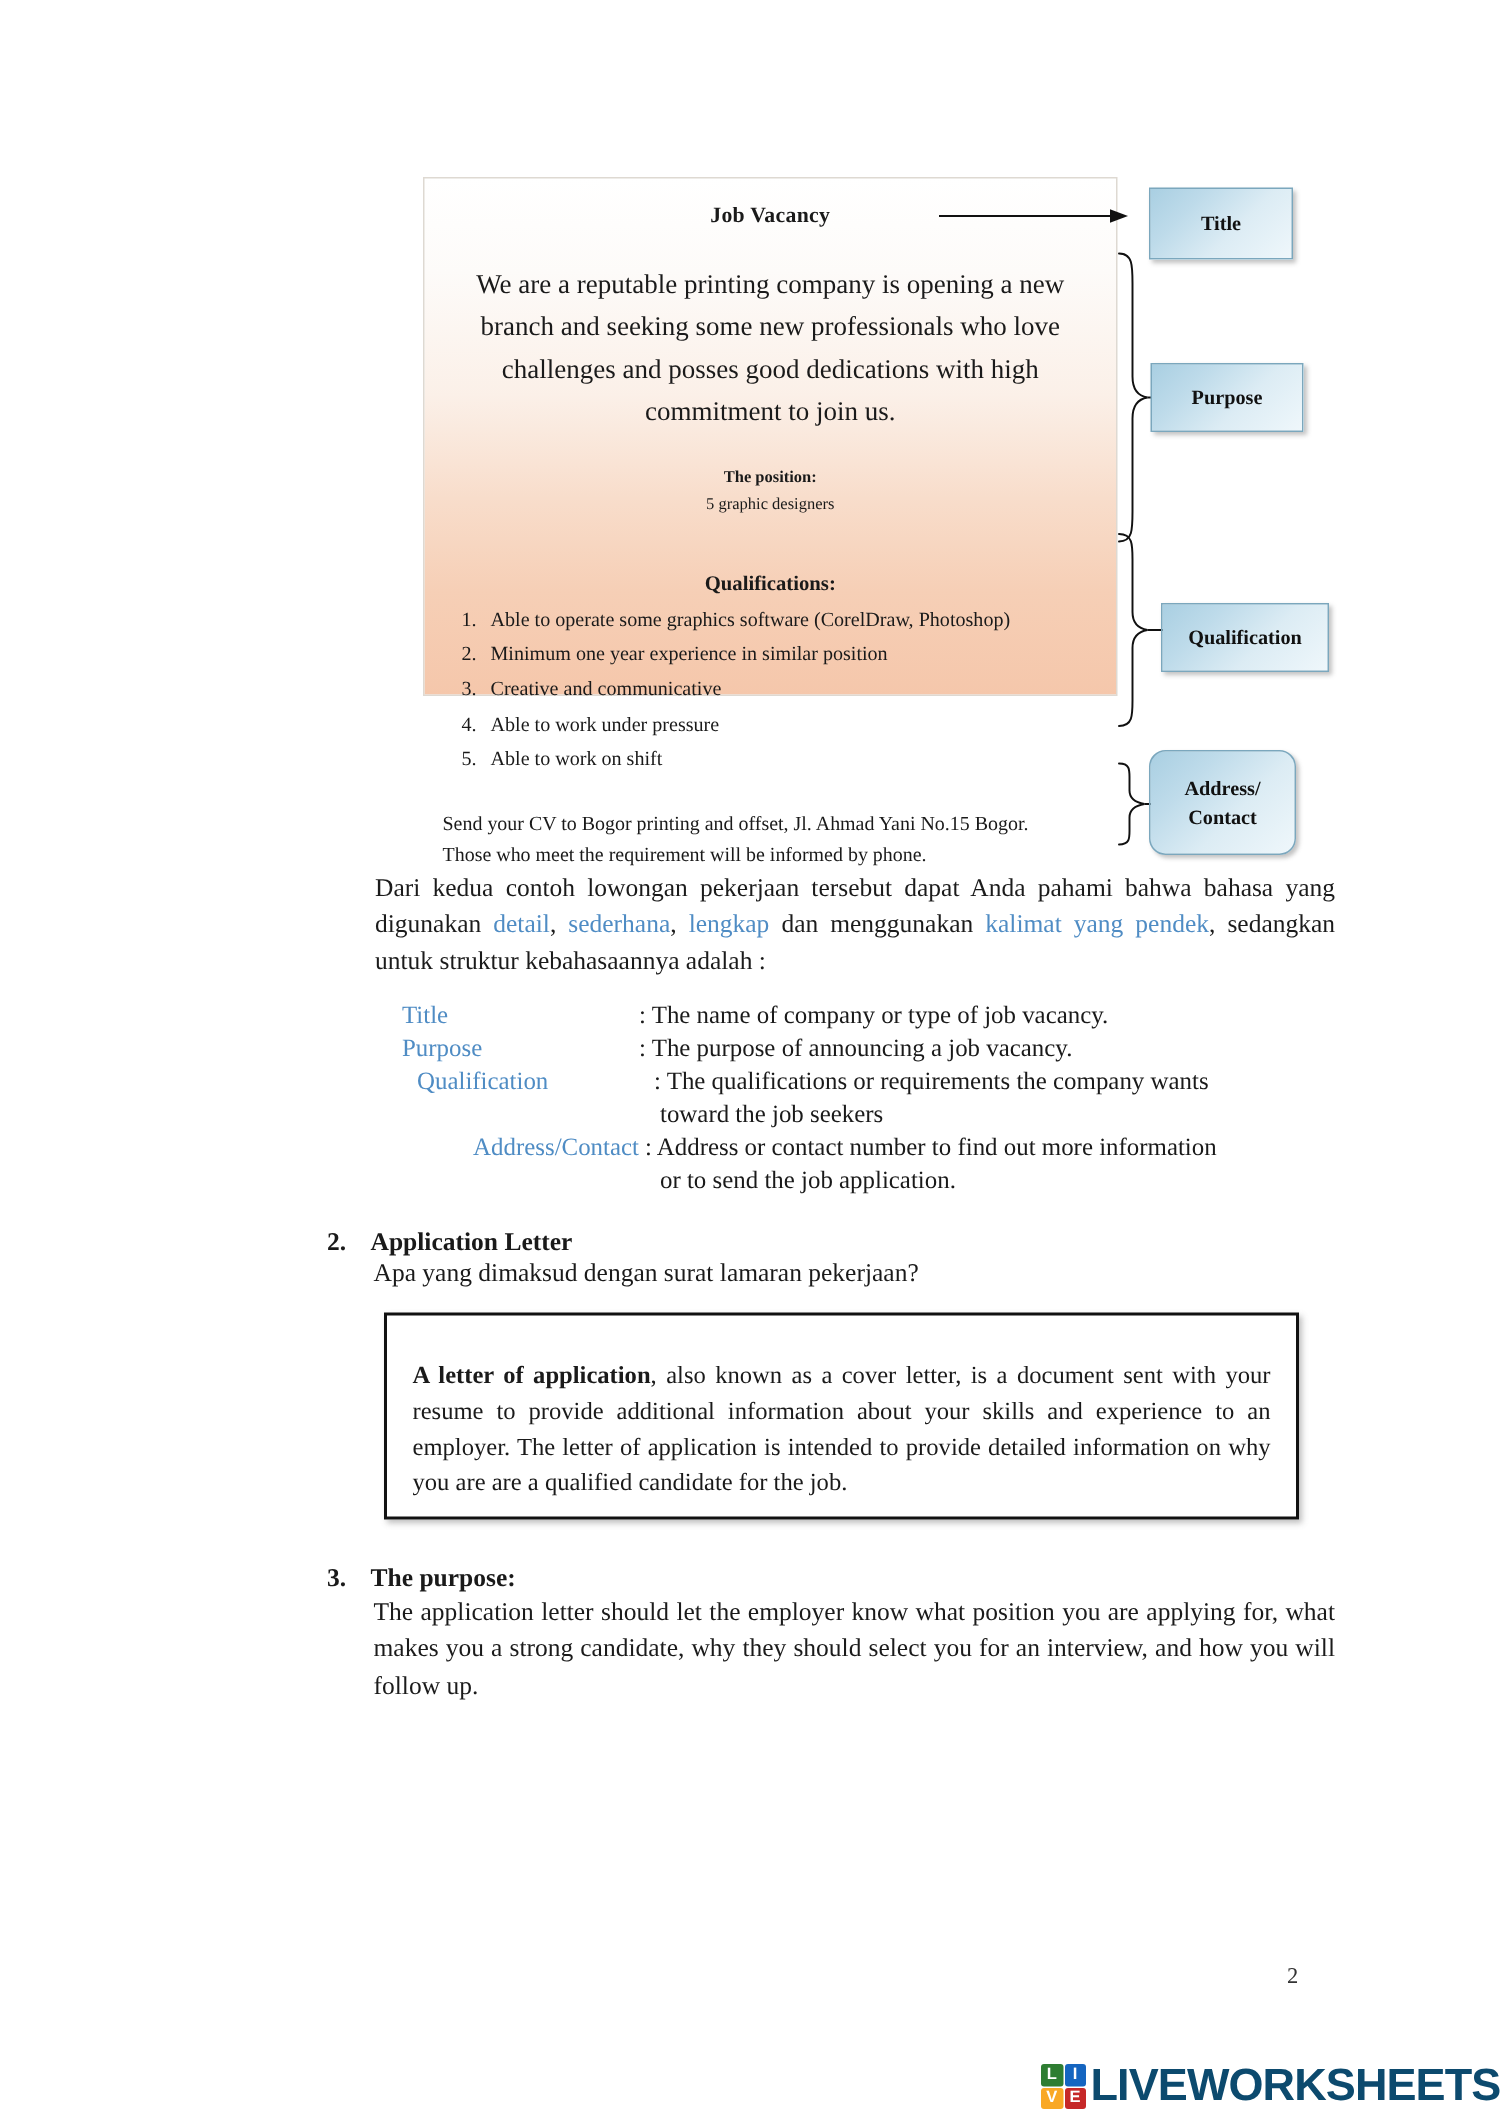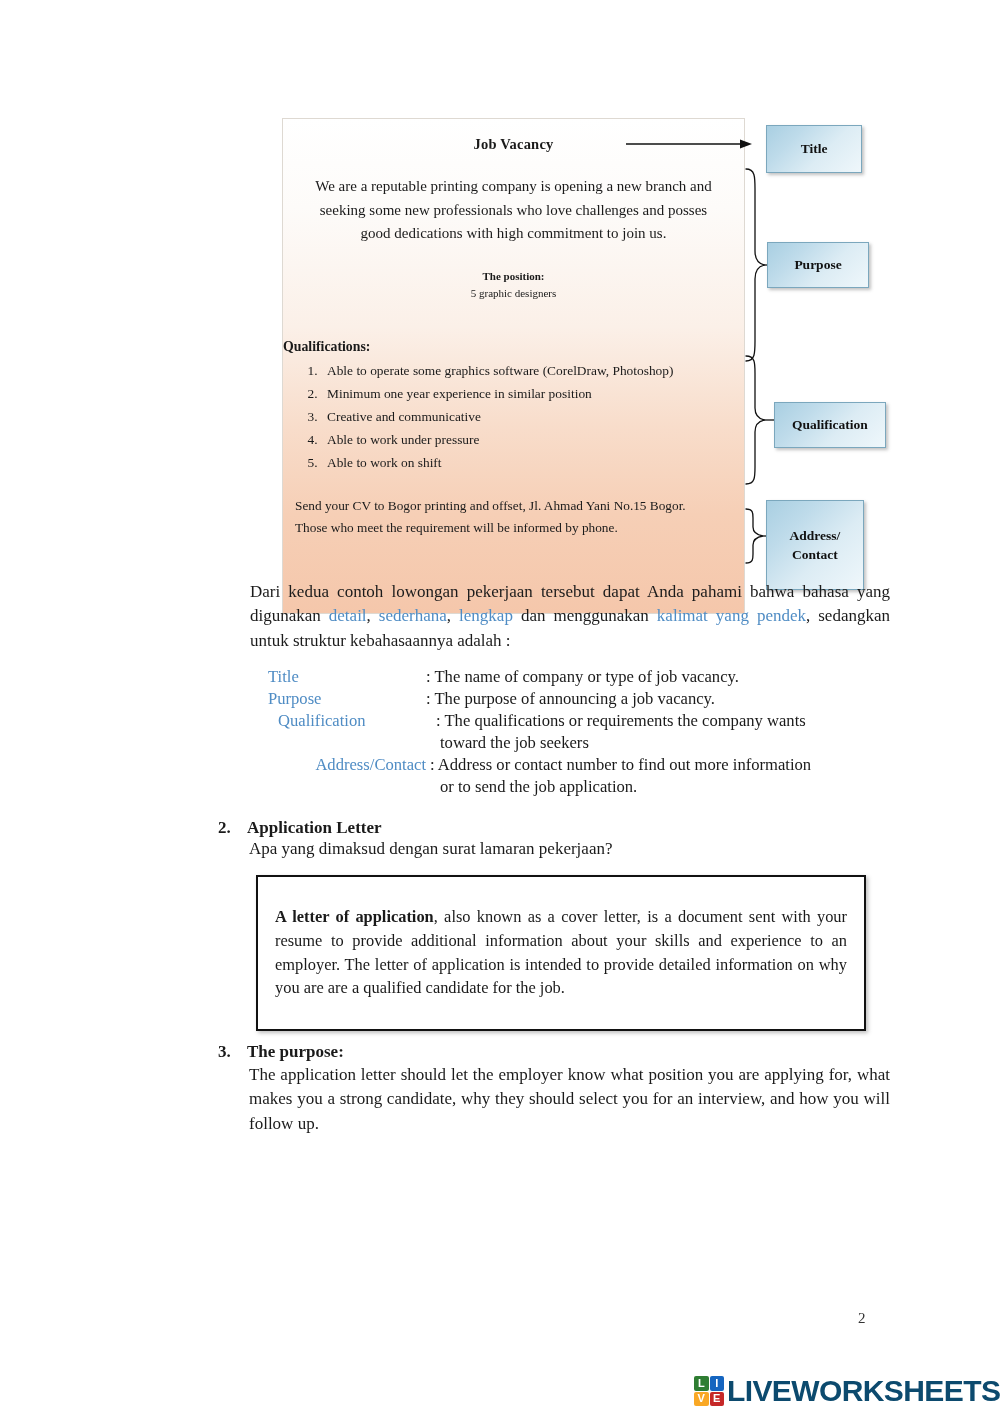--- a/index.html
+++ b/index.html
@@ -23,55 +23,56 @@
     left: 282px;
     top: 118px;
     width: 600px;
     height: 452px;
   }
   #vacancy-panel {
     position: absolute;
     left: 0;
     top: 0;
     width: 463px;
-    height: 496px;
+    height: 346px;
     box-sizing: border-box;
     border: 1px solid #ded9d2;
     background: linear-gradient(to bottom,
         #ffffff 0%,
         #fdfbf9 18%,
         #fbf0e8 42%,
         #f8ddcb 62%,
         #f6cfb6 80%,
         #f5c7ab 100%);
   }
   .vac-title {
     text-align: center;
     font-weight: bold;
     font-size: 14.5px;
     letter-spacing: .2px;
     margin-top: 17px;
   }
   .vac-body {
     text-align: center;
-    font-size: 15px;
+    font-size: 18px;
     line-height: 1.57;
     margin-top: 22px;
     padding: 0 22px;
   }
   .vac-position {
     text-align: center;
     font-size: 11px;
     line-height: 1.6;
     margin-top: 22px;
   }
   .vac-position .ph {
     font-weight: bold;
   }
   .vac-qual-head {
+    text-align: center;
     font-weight: bold;
     font-size: 13.8px;
     margin-top: 36px;
   }
   ol.vac-list {
     margin: 5px 0 0 0;
     padding: 0 0 0 38px;
     font-size: 13.4px;
     line-height: 1.65;
   }
@@ -173,21 +174,21 @@
     position: absolute;
     font-size: 17px;
   }
 
   
   #letter-box {
     position: absolute;
     left: 256px;
     top: 875px;
     width: 610px;
-    height: 156px;
+    height: 138px;
     box-sizing: border-box;
     border: 2px solid #111111;
     background: #ffffff;
     box-shadow: 2px 2px 4px rgba(110,110,110,.45);
     padding: 28px 17px 0 17px;
     font-family: Liberation Serif, serif;
   }
   #letter-box .inner {
     font-size: 16.4px;
     line-height: 1.45;
@@ -302,21 +303,21 @@
   </div>
 
   <div class="callout" style="left:485px; top:124px; width:102px; height:46px;">
     <span>Purpose</span>
   </div>
 
   <div class="callout" style="left:492px; top:284px; width:112px; height:46px;">
     <span>Qualification</span>
   </div>
 
-  <div class="callout" style="left:484px; top:382px; width:98px; height:90px; white-space:pre-line;">
+  <div class="callout" style="left:484px; top:382px; width:98px; height:70px; white-space:pre-line;border-radius:11px;">
     <span>Address/
 Contact</span>
   </div>
 </div>
 
 <div class="para" id="intro-para">
   <span>Dari kedua contoh lowongan pekerjaan tersebut dapat Anda pahami bahwa bahasa yang digunakan </span><span class="blue">detail</span><span>, </span><span class="blue">sederhana</span><span>, </span><span class="blue">lengkap</span><span> dan menggunakan </span><span class="blue">kalimat yang pendek</span><span>, sedangkan untuk struktur kebahasaannya adalah :</span>
 </div>
 
 <div id="defs">

